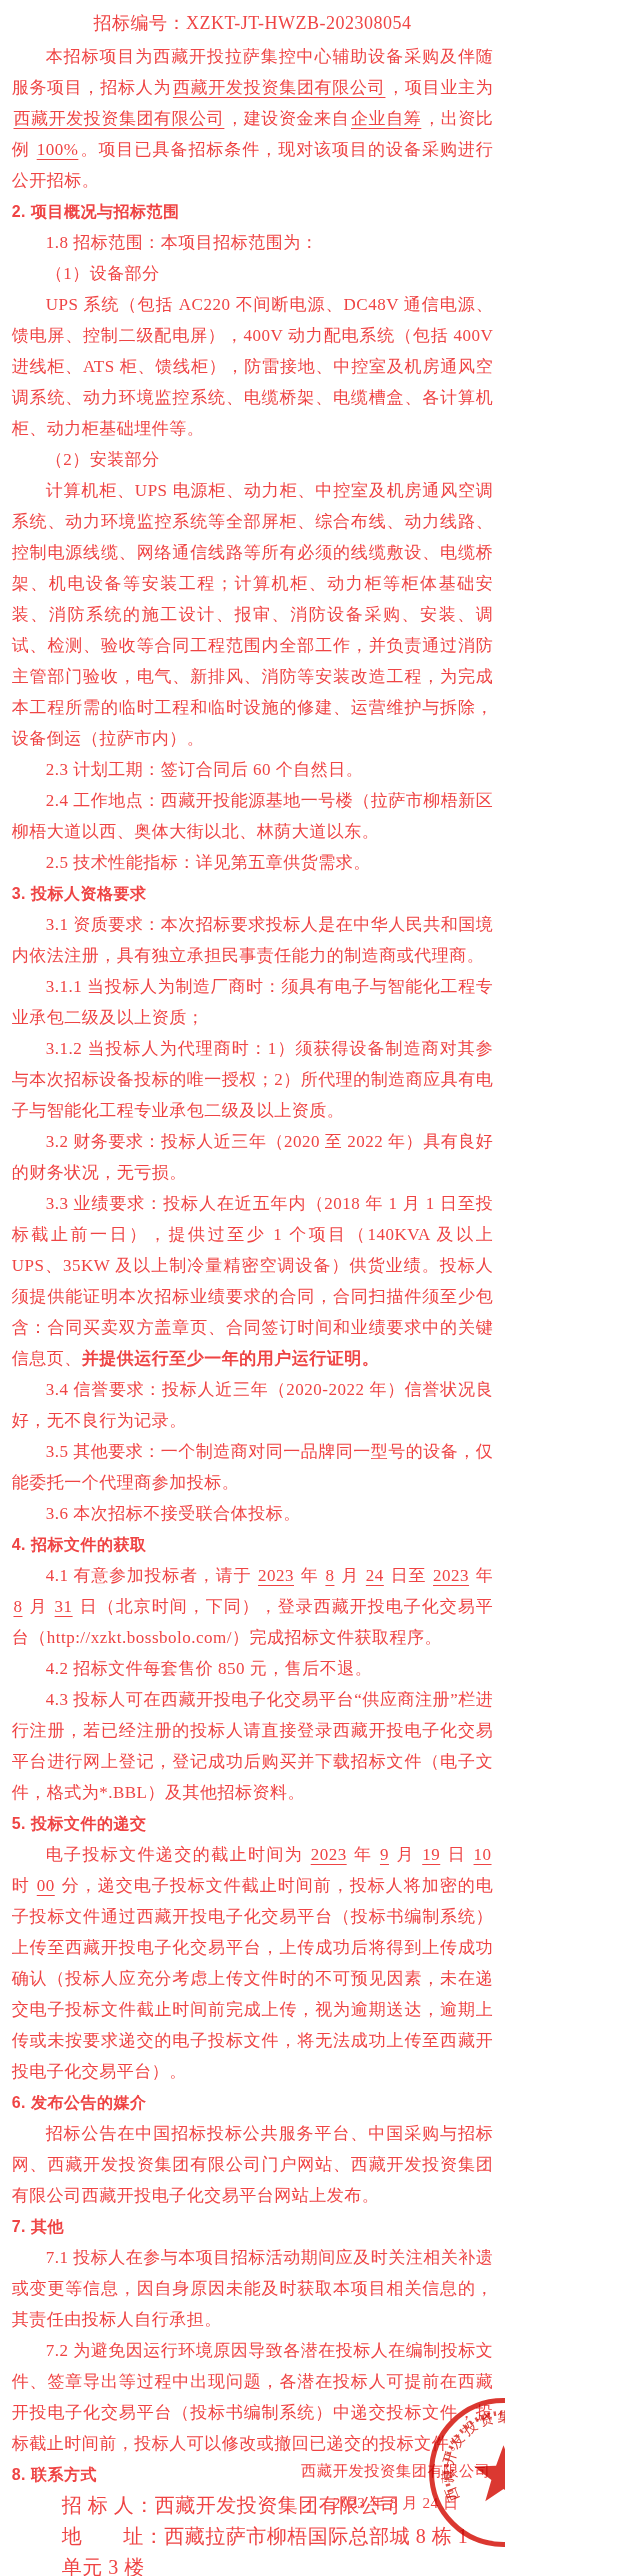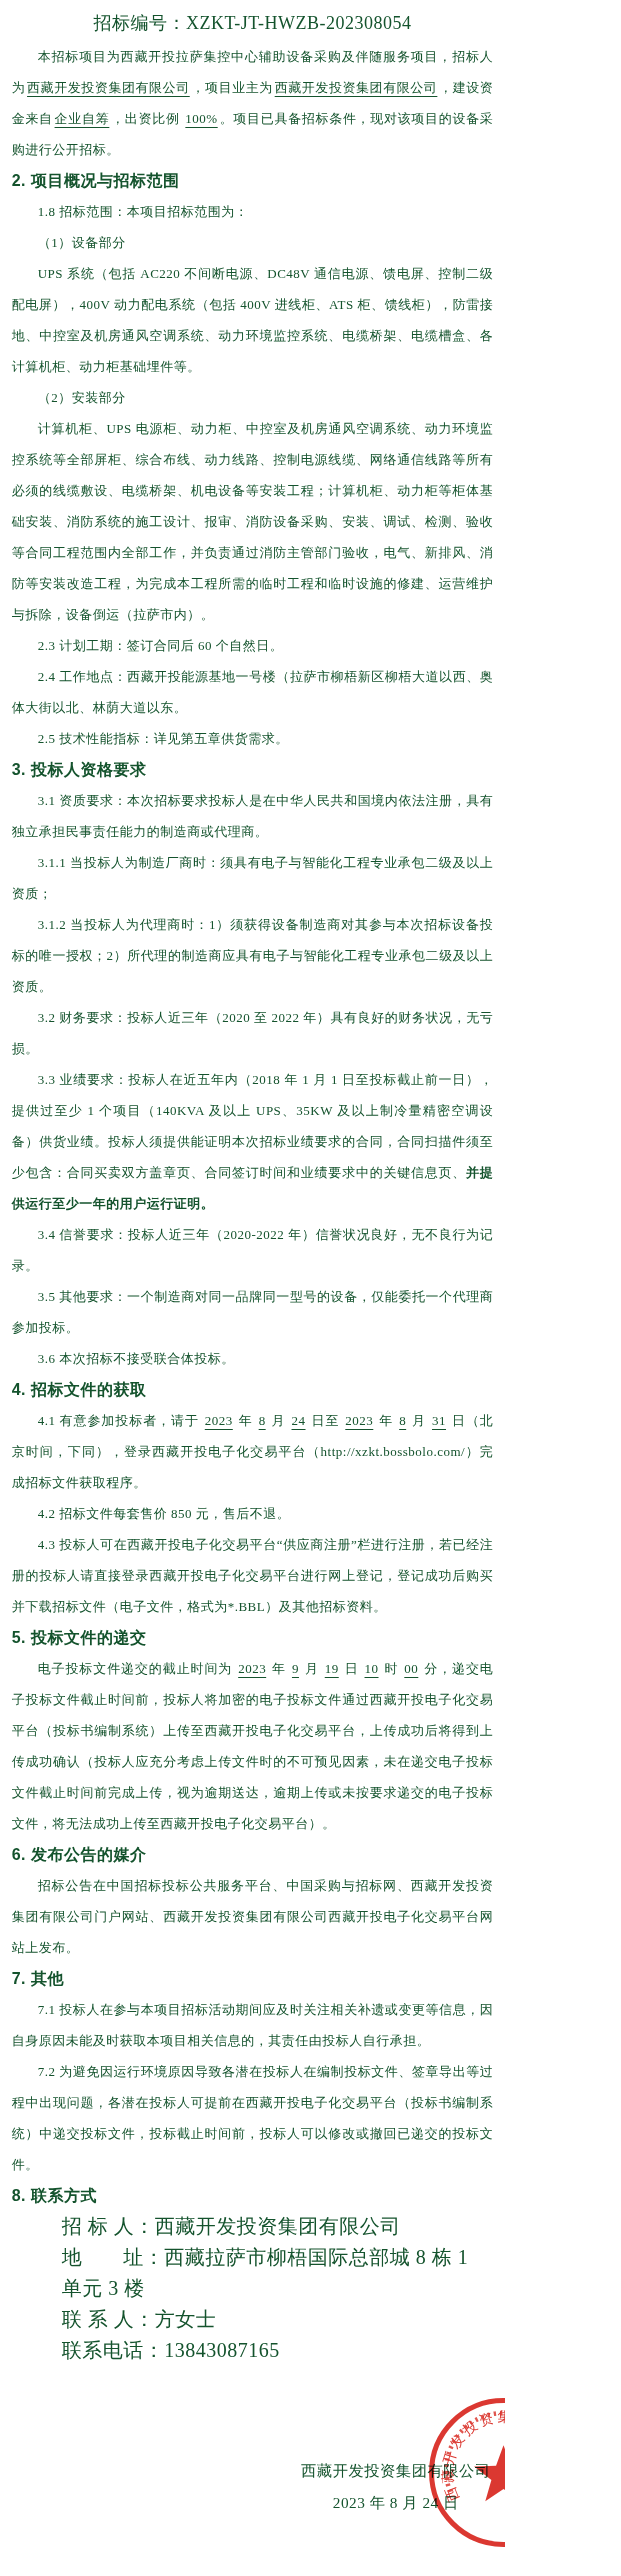--- a/index.html
+++ b/index.html
@@ -1,40 +1,40 @@
 <!DOCTYPE html>
 <html style="font-size:14.4px"><head>
 <meta charset="utf-8">
 <style>
   html,body{margin:0;padding:0;background:#ffffff;}
   .page{
     position:relative;
     width:505px;height:2576px;
     background:#ffffff;
     overflow:hidden;
-    color:#14532d;
+    color:#ef4444;
     font-family:"Liberation Serif","DejaVu Serif",serif;
   }
   .doc{padding:5.4px 11.7px 0 11.7px;}
   .title{
     text-align:center;
     font-size:18px;
     line-height:36px;
     letter-spacing:0.5px;
   }
   .h{
     font-family:"Liberation Sans","DejaVu Sans",sans-serif;
     font-weight:700;
     font-size:16px;
     line-height:31px;
     letter-spacing:0.5px;
   }
   .p{
     margin:0;
-    font-size:13px;
+    font-size:17px;
     line-height:31px;
     text-align:justify;
     text-indent:2em;
     letter-spacing:0.5px;
   }
   .contact{
     font-size:20px;
     line-height:31px;
     padding-left:50px;
     letter-spacing:0.5px;

